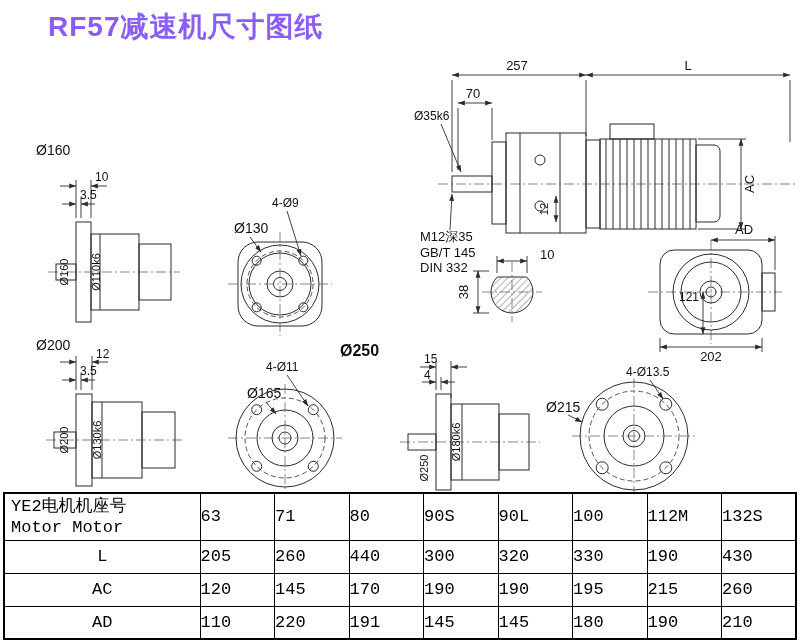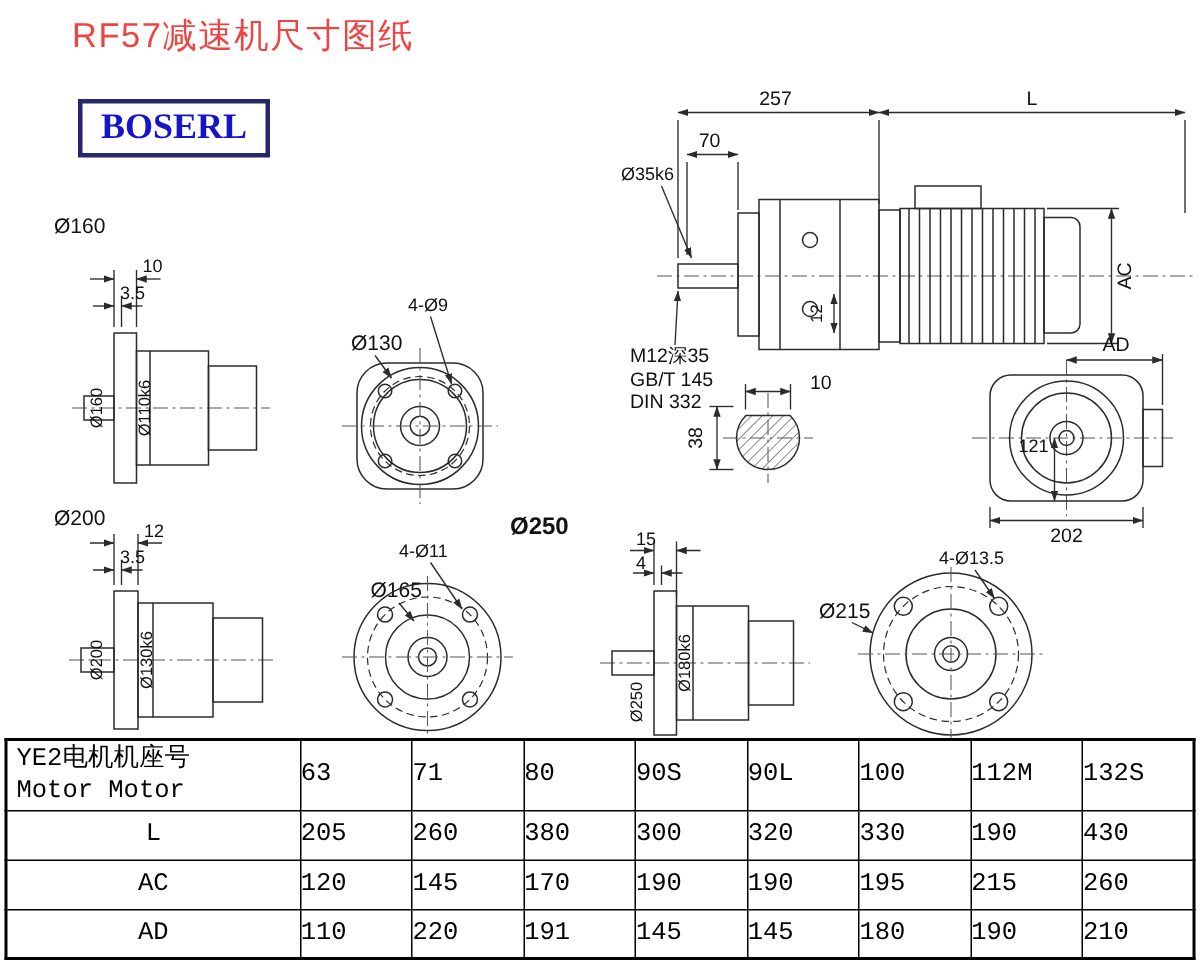--- a/index.html
+++ b/index.html
@@ -1,19 +1,19 @@
 <!DOCTYPE html>
 <html><head>
 <meta charset="utf-8">
 <style>
   html,body{margin:0;padding:0;background:#fff;}
   .page{position:relative;width:800px;height:641px;background:#fff;overflow:hidden;
         font-family:"Liberation Sans",sans-serif;}
-  .title{position:absolute;left:48px;top:8px;margin:0;font-size:23px;font-weight:normal;
-         color:#ef4444;letter-spacing:1px;font-family:"Liberation Sans",sans-serif;}
+  .title{position:absolute;left:48px;top:8px;margin:0;font-size:28px;font-weight:bold;
+         color:#8b5cf6;letter-spacing:1px;font-family:"Liberation Sans",sans-serif;}
   .logo{position:absolute;left:52px;top:66px;width:122px;height:33px;line-height:33px;
         text-align:center;border:3px solid #26266e;color:#1414c8;font-size:24px;
         font-family:"Liberation Serif",serif;font-weight:bold;background:#fff;}
   svg{position:absolute;left:0;top:0;}
   .s  {stroke:#2b2b2b;fill:none;stroke-width:1;}
   .dim{stroke:#2b2b2b;fill:none;stroke-width:0.9;}
   .cl {stroke:#555;fill:none;stroke-width:0.7;stroke-dasharray:10 3 2 3;}
   .dsh{stroke:#2b2b2b;fill:none;stroke-width:0.8;stroke-dasharray:5 3;}
   .hatched{fill:url(#hatch);stroke:#2b2b2b;stroke-width:1;}
   text.t{font-family:"Liberation Sans",sans-serif;font-size:12px;fill:#111;}
@@ -30,23 +30,20 @@
   .spec tr.hdr{height:47px;margin-top:18px;}
   .spec tr.hdr th{text-align:left;padding-left:6px;line-height:1.25;}
   .c0{width:196px;}
 </style>
 </head>
 <body>
 
 <div class="page">
 
   <h1 class="title">RF57减速机尺寸图纸</h1>
-  <div class="logo">
-    <span>BOSERL</span>
-  </div>
 
   <svg width="800" height="495" viewBox="0 0 800 495">
     <defs>
       <marker id="ma" viewBox="0 0 10 10" refX="9.5" refY="5" markerWidth="8" markerHeight="8" orient="auto-start-reverse">
         <path d="M0,1.6 L10,5 L0,8.4 z" fill="#2b2b2b"></path>
       </marker>
       <pattern id="hatch" patternUnits="userSpaceOnUse" width="5" height="5" patternTransform="rotate(45)">
         <line x1="0" y1="0" x2="0" y2="5" stroke="#666" stroke-width="1"></line>
       </pattern>
     </defs>
@@ -276,21 +273,21 @@
         <td>90S</td>
         <td>90L</td>
         <td>100</td>
         <td>112M</td>
         <td>132S</td>
       </tr>
       <tr>
         <th>L</th>
         <td>205</td>
         <td>260</td>
-        <td>380</td>
+        <td>440</td>
         <td>300</td>
         <td>320</td>
         <td>330</td>
         <td>190</td>
         <td>430</td>
       </tr>
       <tr>
         <th>AC</th>
         <td>120</td>
         <td>145</td>

